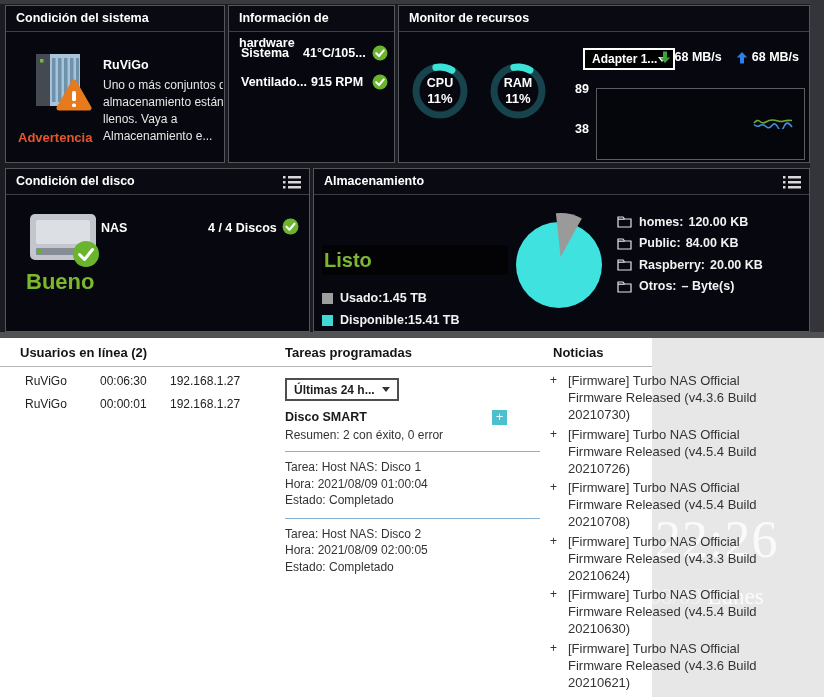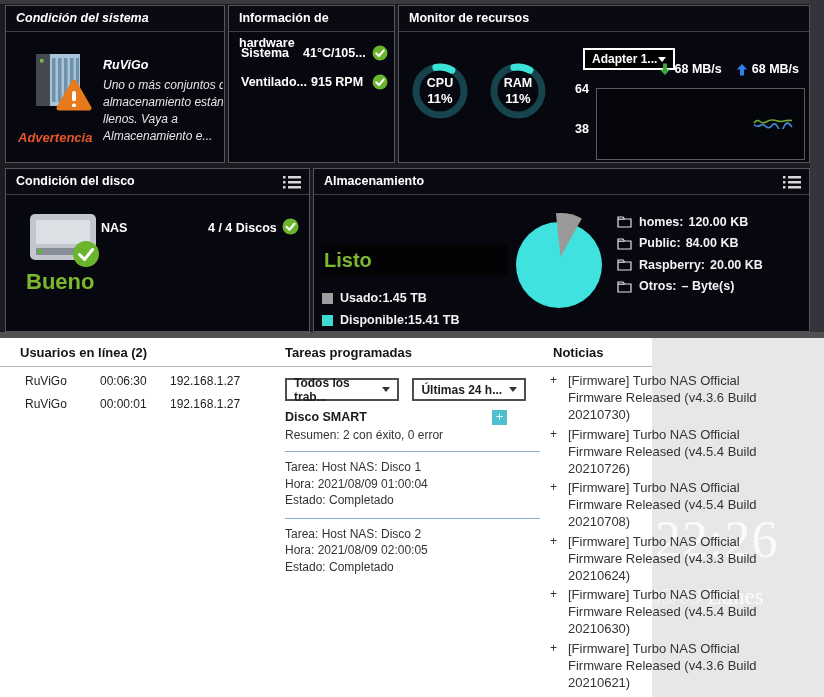--- a/index.html
+++ b/index.html
@@ -27,21 +27,21 @@
     justify-content:space-between; padding:0 7px; cursor:pointer;
   }
   .caret-w { width:0; height:0; border-left:4px solid transparent; border-right:4px solid transparent; border-top:5px solid #fff; }
   .caret-d { width:0; height:0; border-left:4px solid transparent; border-right:4px solid transparent; border-top:5px solid #333; }
 
   .gauge { position:absolute; width:58px; height:58px; }
   .gauge-text { position:absolute; left:0; top:0; width:58px; height:58px; display:flex; flex-direction:column; align-items:center; justify-content:center; color:#fff; }
   .gauge-text .gl { font-size:12.5px; font-weight:bold; }
   .gauge-text .gv { font-size:13px; font-weight:bold; margin-top:1px; }
 
-  .speed-row { position:absolute; right:10px; top:56px; display:flex; align-items:center; gap:4px; color:#fff; font-size:12.5px; font-weight:bold; }
+  .speed-row { position:absolute; right:10px; top:44px; display:flex; align-items:center; gap:4px; color:#fff; font-size:12.5px; font-weight:bold; }
   .ytick { position:absolute; width:22px; text-align:right; color:#fff; font-size:12.5px; font-weight:bold; }
   .net-chart { position:absolute; left:197px; top:82px; width:209px; height:72px; border:1px solid #5a5a60; background:#05050c; }
   .sparkline { position:absolute; right:6px; top:26px; }
 
   .hw-row { display:flex; align-items:center; padding-left:12px; padding-right:6px; margin-top:13px; color:#fff; font-size:12.5px; font-weight:600; }
   .hw-label { display:inline-block; min-width:58px; margin-right:4px; }
   .hw-check { margin-left:auto; }
 
   .sys-status { position:absolute; left:12px; top:124px; color:#e5562b; font-size:13px; font-weight:bold; }
   .sys-right { position:absolute; left:97px; top:52px; width:120px; overflow:hidden; }
@@ -96,21 +96,21 @@
   .news-text { flex:1; font-size:13px; color:#333; line-height:17px; cursor:pointer; }
 </style>
 </head>
 <body>
 
 <div class="screen">
   <div class="top-strip"></div>
   <div class="right-strip-dark"></div>
   <div class="mid-strip"></div>
 
-  <div class="panel" style="left:5px; top:5px; width:220px; height:158px;font-style:italic;">
+  <div class="panel" style="left:5px; top:5px; width:220px; height:158px;">
     <div class="panel-hd">Condición del sistema</div>
     <svg style="position:absolute; left:24px; top:44px;" width="62" height="66" viewBox="0 0 62 66">
       <rect x="6" y="4" width="14" height="52" fill="#454a52"></rect>
       <rect x="20" y="4" width="30" height="52" fill="#a9c4d8"></rect>
       <rect x="22" y="8" width="3.5" height="44" fill="#6e92ac"></rect>
       <rect x="28" y="8" width="3.5" height="44" fill="#6e92ac"></rect>
       <rect x="34" y="8" width="3.5" height="44" fill="#6e92ac"></rect>
       <rect x="40" y="8" width="3.5" height="44" fill="#6e92ac"></rect>
       <rect x="46" y="8" width="3" height="44" fill="#6e92ac"></rect>
       <rect x="10" y="9" width="3.5" height="3.5" fill="#6abf3c"></rect>
@@ -187,21 +187,21 @@
         <path d="M4 0.5 h4 v6 h3.2 L6 12 L0.8 6.5 H4 Z" fill="#3da33d"></path>
       </svg>
       <span>68 MB/s</span>
       <span style="width:6px;"></span>
       <svg width="12" height="13" viewBox="0 0 12 13">
         <path d="M4 12.5 h4 v-6 h3.2 L6 1 L0.8 6.5 H4 Z" fill="#2f7fe8"></path>
       </svg>
       <span>68 MB/s</span>
     </div>
 
-    <div class="ytick" style="left:168px; top:76px;">64</div>
+    <div class="ytick" style="left:168px; top:76px;">89</div>
     <div class="ytick" style="left:168px; top:116px;">38</div>
 
     <div class="net-chart">
       <svg class="sparkline" width="46" height="14" viewBox="0 0 46 14">
         <path d="M2 8 q3 -4 6 -1.5 t6 0.5 t6 -2 t6 1 t6 0 t8 -0.5" stroke="#6aa832" stroke-width="1.6" fill="none"></path>
         <path d="M2 9.5 q3 3 6 1 t6 1 t6 -1 t6 2 t6 -1 t8 0.5" stroke="#3f8fd8" stroke-width="1.6" fill="none"></path>
       </svg>
     </div>
   </div>
 
@@ -330,24 +330,20 @@
       <div class="user-row">
         <span class="user-name">RuViGo</span>
         <span class="user-time">00:00:01</span>
         <span>192.168.1.27</span>
       </div>
     </div>
 
     <div class="tasks">
       <div>
         <div class="light-dd">
-          <span>Todos los trab...</span>
-          <span class="caret-d"></span>
-        </div>
-        <div class="light-dd">
           <span>Últimas 24 h...</span>
           <span class="caret-d"></span>
         </div>
       </div>
       <div class="task-group">
         <div class="task-group-title">Disco SMART</div>
         <div class="add-btn">+</div>
         <div class="task-summary">Resumen: 2 con éxito, 0 error</div>
       </div>
       <div class="task-divider"></div>

